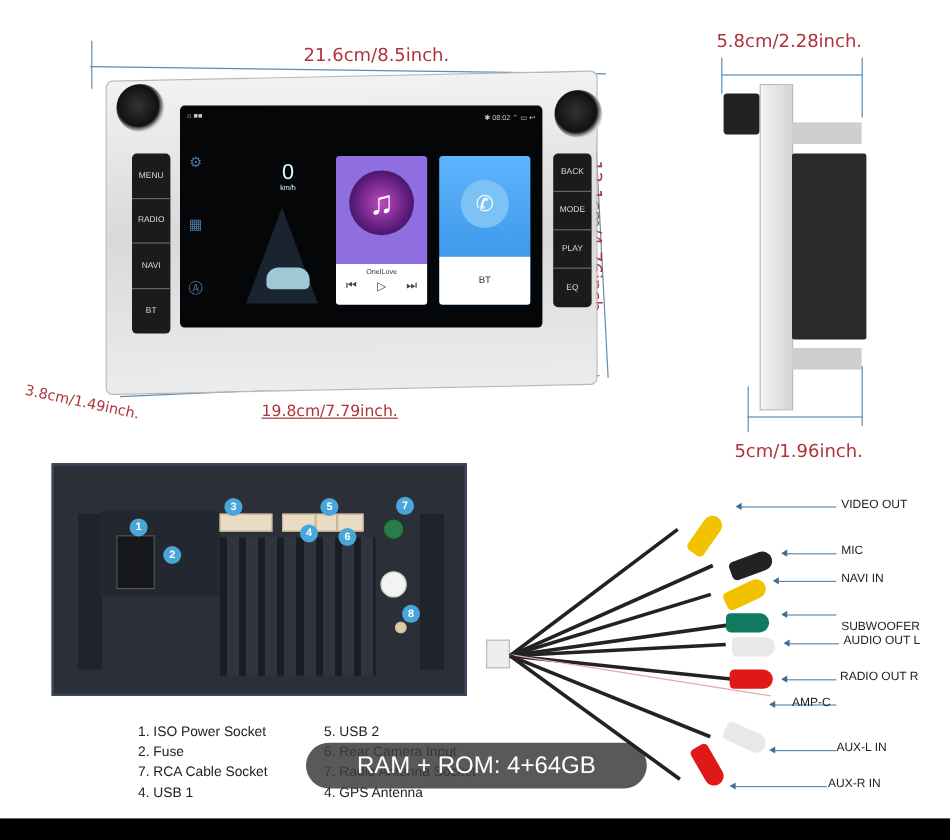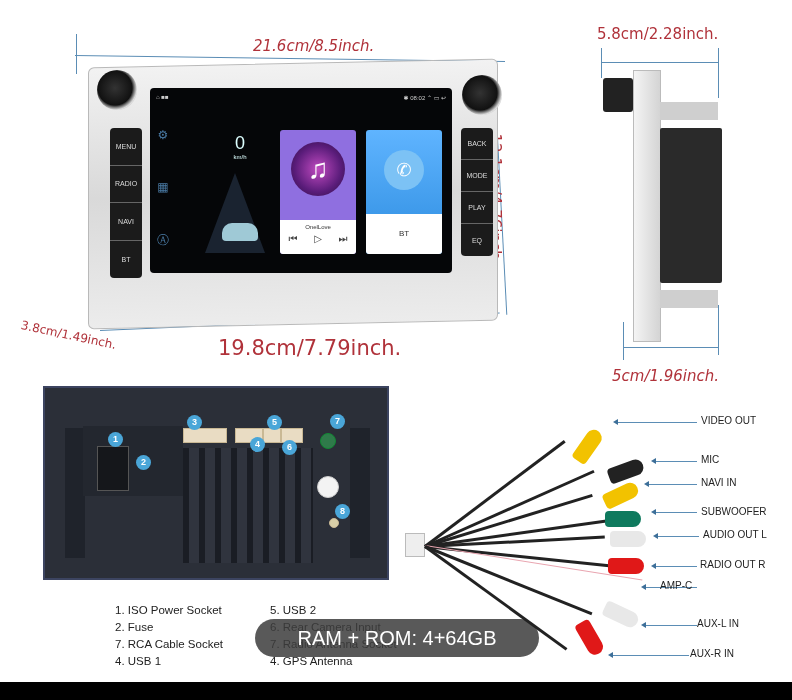--- a/index.html
+++ b/index.html
@@ -53,27 +53,27 @@
   .plug { position: absolute; width: 36px; height: 16px; border-radius: 4px 8px 8px 4px; }
   .wire { position: absolute; height: 3px; background: #222; transform-origin: left center; }
   .connector { position: absolute; left: 405px; top: 533px; width: 20px; height: 24px; background: #eee; border: 1px solid #bbb; }
   .bottombar { position: absolute; left: 0; top: 682px; width: 792px; height: 18px; background: #000; }
 </style>
 </head>
 <body>
 
 <div class="line" style="left:75px;top:58px;width:430px;height:1px;transform:rotate(0.8deg);"></div>
 <div class="line" style="left:76px;top:34px;width:1px;height:40px;"></div>
-<div class="abs dim" style="left:253px;top:37px;font-size:15px;font-style:italic;">21.6cm/8.5inch.</div>
+<div class="abs dim" style="left:253px;top:37px;font-size:15px;">21.6cm/8.5inch.</div>
 
 <div class="line" style="left:500px;top:75px;width:1px;height:240px;transform:rotate(-3deg);"></div>
 <div class="abs dim" style="left:430px;top:190px;transform:rotate(90deg);font-size:15px;">12.1cm/4.76inch.</div>
 
 <div class="line" style="left:100px;top:330px;width:400px;height:1px;transform:rotate(-2.5deg);transform-origin:left;"></div>
-<div class="abs dim" style="left:218px;top:336px;font-size:21px;">19.8cm/7.79inch.</div>
+<div class="abs dim" style="left:218px;top:336px;font-size:13px;text-decoration:underline;">19.8cm/7.79inch.</div>
 <div class="abs dim" style="left:20px;top:328px;transform:rotate(12deg);font-size:12px;">3.8cm/1.49inch.</div>
 
 <div class="bezel"></div>
 <div class="knob" style="left:97px;top:70px;"></div>
 <div class="knob" style="left:462px;top:75px;"></div>
 
 <div class="btncol" style="left:110px;top:128px;height:150px;">
   <div>MENU</div>
   <div>RADIO</div>
   <div>NAVI</div>
@@ -124,21 +124,21 @@
 <div class="line" style="left:601px;top:48px;width:1px;height:30px;"></div>
 <div class="line" style="left:718px;top:48px;width:1px;height:50px;"></div>
 <div class="sideknob"></div>
 <div class="sideplate"></div>
 <div class="bracket" style="top:102px;"></div>
 <div class="sidebody"></div>
 <div class="bracket" style="top:290px;"></div>
 <div class="line" style="left:623px;top:347px;width:96px;height:1px;"></div>
 <div class="line" style="left:623px;top:322px;width:1px;height:38px;"></div>
 <div class="line" style="left:718px;top:305px;width:1px;height:50px;"></div>
-<div class="abs dim" style="left:612px;top:367px;font-size:15px;font-style:italic;">5cm/1.96inch.</div>
+<div class="abs dim" style="left:612px;top:367px;font-size:15px;">5cm/1.96inch.</div>
 
 <div class="back">
   <div class="fin" style="left:20px;top:40px;width:20px;height:130px;"></div>
   <div class="fin" style="left:305px;top:40px;width:20px;height:130px;"></div>
   <div class="fin" style="left:138px;top:60px;width:130px;height:115px;background:repeating-linear-gradient(90deg,#1a1d24 0 6px,#30343e 6px 16px);"></div>
   <div class="fin" style="left:38px;top:38px;width:100px;height:70px;background:#23272f;"></div>
   <div class="socket" style="left:52px;top:58px;width:32px;height:45px;background:#15171b;border-color:#555;"></div>
   <div class="socket" style="left:138px;top:40px;width:44px;height:15px;"></div>
   <div class="socket" style="left:190px;top:40px;width:28px;height:15px;"></div>
   <div class="socket" style="left:218px;top:40px;width:18px;height:15px;"></div>
@@ -190,21 +190,21 @@
 <div class="plug" style="left:603px;top:607px;background:#e8e8e8;transform:rotate(25deg);"></div>
 <div class="plug" style="left:572px;top:630px;background:#e01818;transform:rotate(60deg);"></div>
 
 <div class="arrow" style="left:617px;top:422px;width:80px;"></div>
 <div class="clabel" style="left:701px;top:415px;">VIDEO OUT</div>
 <div class="arrow" style="left:655px;top:461px;width:42px;"></div>
 <div class="clabel" style="left:701px;top:454px;">MIC</div>
 <div class="arrow" style="left:648px;top:484px;width:49px;"></div>
 <div class="clabel" style="left:701px;top:477px;">NAVI IN</div>
 <div class="arrow" style="left:655px;top:512px;width:42px;"></div>
-<div class="clabel" style="left:701px;top:506px;">SUBWOOFER</div>
+<div class="clabel" style="left:701px;top:517px;">SUBWOOFER</div>
 <div class="arrow" style="left:657px;top:536px;width:42px;"></div>
 <div class="clabel" style="left:703px;top:529px;">AUDIO OUT L</div>
 <div class="arrow" style="left:655px;top:566px;width:42px;"></div>
 <div class="clabel" style="left:700px;top:559px;">RADIO OUT R</div>
 <div class="arrow" style="left:645px;top:587px;width:52px;"></div>
 <div class="clabel" style="left:660px;top:580px;">AMP-C</div>
 <div class="arrow" style="left:645px;top:625px;width:52px;"></div>
 <div class="clabel" style="left:697px;top:618px;">AUX-L IN</div>
 <div class="arrow" style="left:612px;top:655px;width:77px;"></div>
 <div class="clabel" style="left:690px;top:648px;">AUX-R IN</div>

